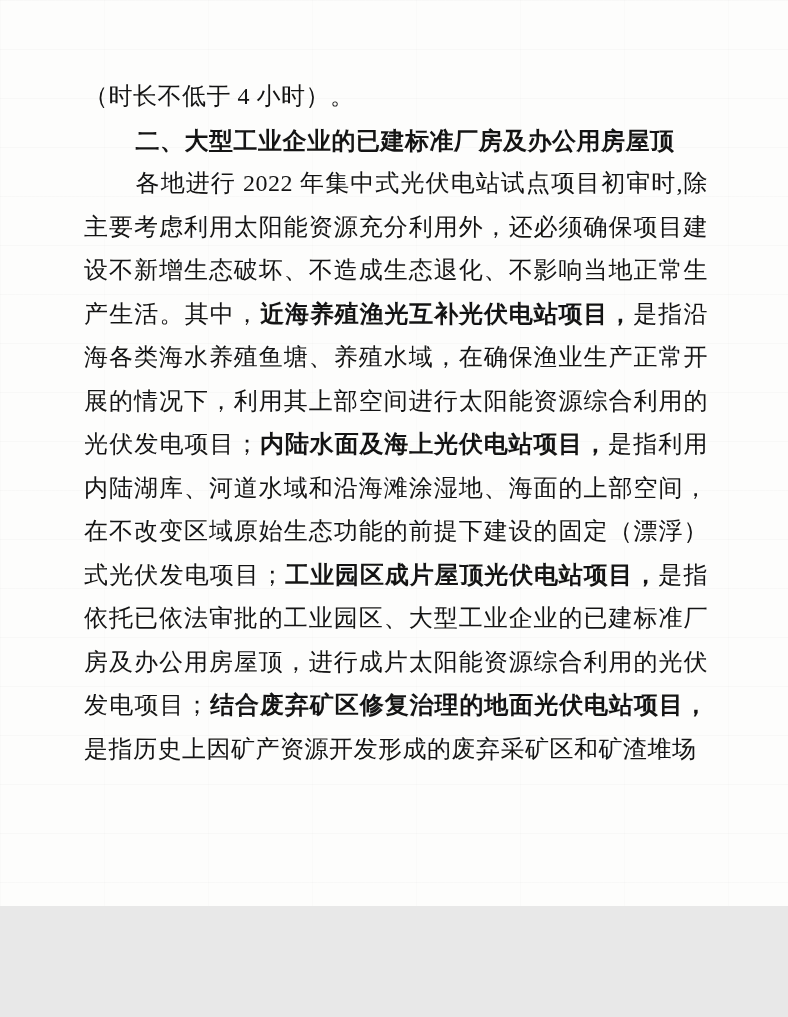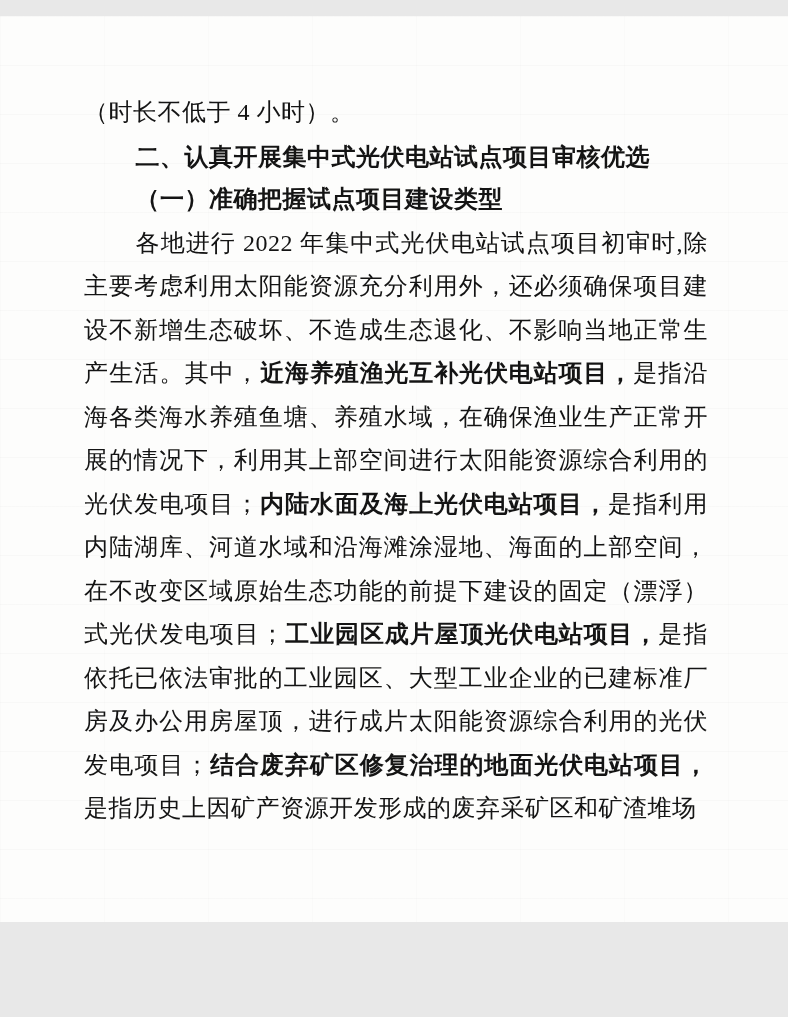--- a/index.html
+++ b/index.html
@@ -4,21 +4,21 @@
 <style>
   html, body {
     margin: 0;
     padding: 0;
     background: #e8e8e8;
   }
   .page {
     position: relative;
     width: 788px;
     height: 906px;
-    margin: 16px auto;
+    margin: 0 auto;
     background-color: #fdfdfc;
     
     background-image:
       repeating-linear-gradient(180deg, rgba(0,0,0,0.018) 0px, rgba(0,0,0,0.018) 1px, transparent 1px, transparent 49px),
       repeating-linear-gradient(90deg, rgba(0,0,0,0.012) 0px, rgba(0,0,0,0.012) 1px, transparent 1px, transparent 104px);
     overflow: hidden;
     color: #141414;
     font-family: "Liberation Serif", "DejaVu Serif", serif;
   }
   .content {
@@ -65,22 +65,21 @@
 </style>
 </head>
 <body>
 
 <div class="page">
   <div class="content">
 
     <p class="para">（时长不低于 4 小时）。</p>
 
 
-    <h2 class="heading1 indent">二、认真开展集中式光伏电站试点项目审核优选</h2>
+    <h2 class="heading1 indent">二、大型工业企业的已建标准厂房及办公用房屋顶</h2>
 
-    <h3 class="heading2 indent">（一）准确把握试点项目建设类型</h3>
 
     <p class="para indent"><span>各地进行 2022 年集中式光伏电站试点项目初审时,除主要考虑利用太阳能资源充分利用外，还必须确保项目建设不新增生态破坏、不造成生态退化、不影响当地正常生产生活。其中，</span><b class="term">近海养殖渔光互补光伏电站项目，</b><span>是指沿海各类海水养殖鱼塘、养殖水域，在确保渔业生产正常开展的情况下，利用其上部空间进行太阳能资源综合利用的光伏发电项目；</span><b class="term">内陆水面及海上光伏电站项目，</b><span>是指利用内陆湖库、河道水域和沿海滩涂湿地、海面的上部空间，在不改变区域原始生态功能的前提下建设的固定（漂浮）式光伏发电项目；</span><b class="term">工业园区成片屋顶光伏电站项目，</b><span>是指依托已依法审批的工业园区、大型工业企业的已建标准厂房及办公用房屋顶，进行成片太阳能资源综合利用的光伏发电项目；</span><b class="term">结合废弃矿区修复治理的地面光伏电站项目，</b><span>是指历史上因矿产资源开发形成的废弃采矿区和矿渣堆场</span></p>
 
   </div>
 
   <div class="footer">— 3 —</div>
 </div>
 
 </body></html>

